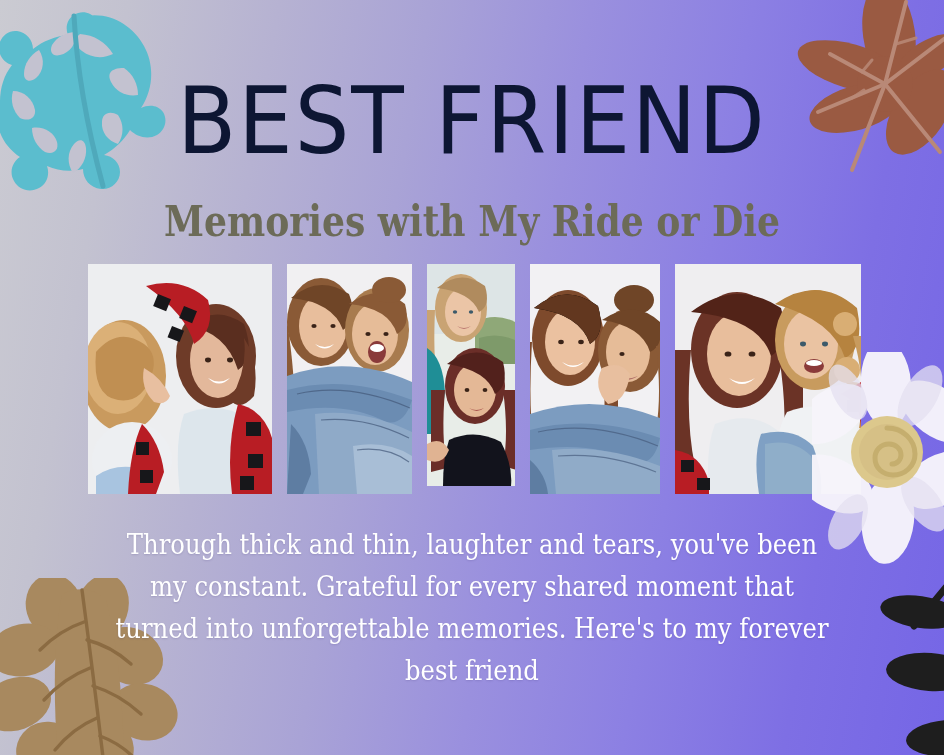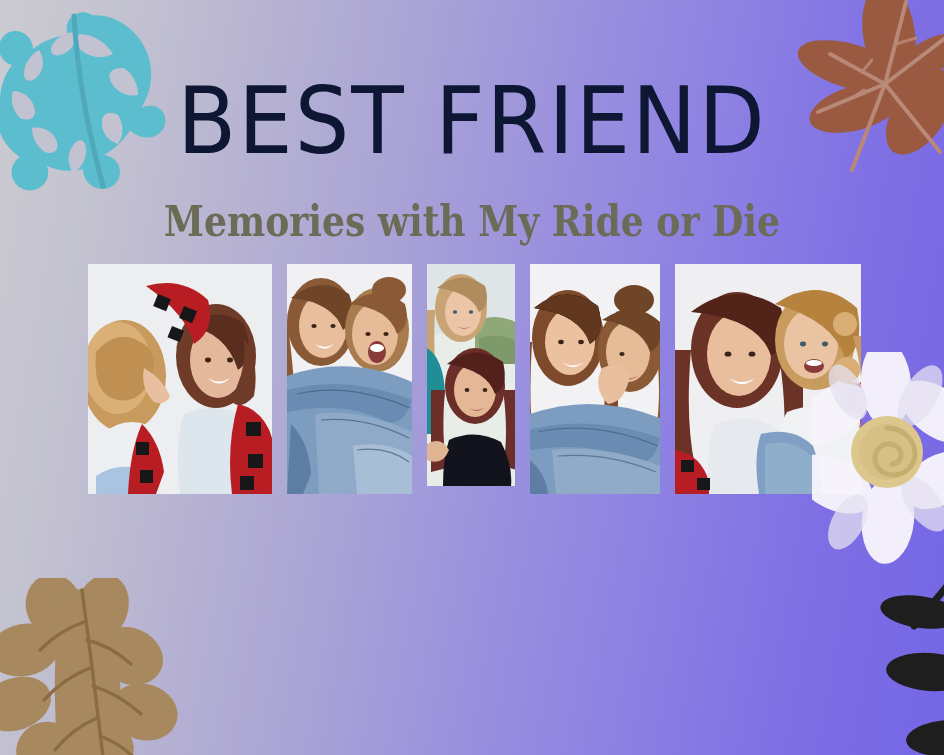--- a/index.html
+++ b/index.html
@@ -409,14 +409,17 @@
       <path d="M96 0 L58 46 M96 0 L98 36" stroke="#1E1E1E" stroke-width="7" fill="none" stroke-linecap="round"></path>
       <g fill="#1E1E1E">
         <ellipse cx="64" cy="32" rx="40" ry="16" transform="rotate(8 64 32)"></ellipse>
         <ellipse cx="74" cy="92" rx="44" ry="19" transform="rotate(4 74 92)"></ellipse>
         <ellipse cx="92" cy="158" rx="42" ry="18" transform="rotate(-4 92 158)"></ellipse>
       </g>
       <path d="M104 14q-18 60 -4 150" stroke="#1E1E1E" stroke-width="6" fill="none" stroke-linecap="round"></path>
     </svg>
   </div>
 
+  <div id="body-wrap">
+    <div id="body-text">Through thick and thin, laughter and tears, you've been my constant. Grateful for every shared moment that turned into unforgettable memories. Here's to my forever best friend</div>
+  </div>
 
 </div>
 
 </body></html>

